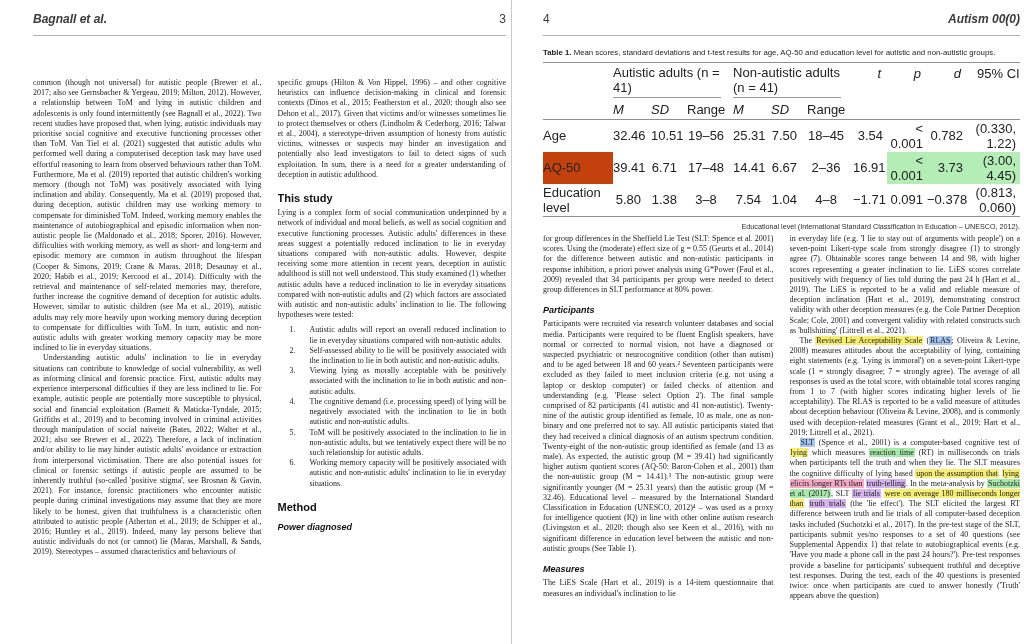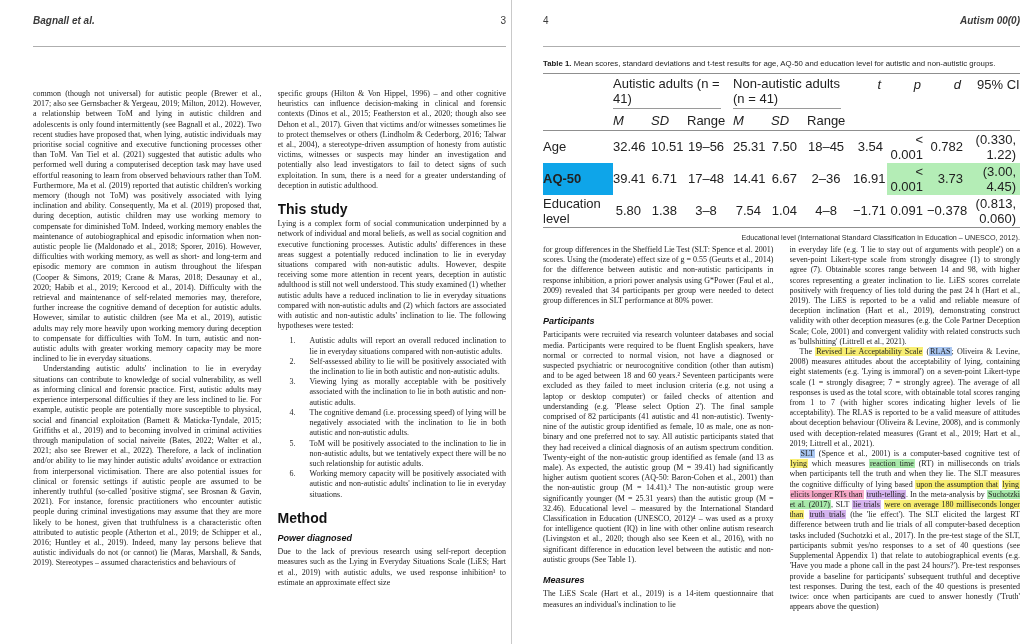--- a/index.html
+++ b/index.html
@@ -1,53 +1,53 @@
 <!DOCTYPE html>
 <html><head>
 <meta charset="utf-8">
 <style>
   html,body{margin:0;padding:0;background:#ffffff;}
   body{width:1024px;height:644px;overflow:hidden;font-family:"Liberation Serif","DejaVu Serif",serif;color:#1c1c1c;}
   .spread{display:flex;width:1024px;height:644px;}
   .page{box-sizing:border-box;height:644px;overflow:hidden;position:relative;background:#fff;}
   .page-left{width:512px;border-right:1px solid #c9c9c9;padding:14px 5px 0 33px;}
   .page-right{width:512px;padding:14px 4px 0 31px;}
-  .running-head{display:flex;justify-content:space-between;align-items:flex-end;border-bottom:1px solid #aeaeae;padding-bottom:20px;height:12px;font-family:"Liberation Sans","DejaVu Sans",sans-serif;font-size:10px;color:#3a3a3a;}
+  .running-head{display:flex;justify-content:space-between;align-items:flex-end;border-bottom:1px solid #aeaeae;padding-bottom:9px;height:12px;font-family:"Liberation Sans","DejaVu Sans",sans-serif;font-size:12px;color:#3a3a3a;}
   .rh-italic{font-style:italic;font-weight:bold;}
   .rh-num{font-style:normal;font-weight:normal;}
   .columns{display:flex;gap:16px;}
   .page-left .columns{margin-top:42px;}
   .page-right .columns{margin-top:3px;}
   .col{width:230px;text-align:justify;font-size:8px;line-height:10.2px;overflow:hidden;}
   .page-left .col{height:568px;}
   .page-right .col{width:232px;height:458px;}
   .body-p{margin:0;}
   .body-p.indent{text-indent:10px;}
-  .sec-heading{font-family:"Liberation Sans","DejaVu Sans",sans-serif;font-weight:bold;font-size:14px;margin:13px 0 5px 0;text-align:left;color:#111;}
+  .sec-heading{font-family:"Liberation Sans","DejaVu Sans",sans-serif;font-weight:bold;font-size:11px;margin:13px 0 5px 0;text-align:left;color:#111;}
   .sub-heading{font-family:"Liberation Sans","DejaVu Sans",sans-serif;font-style:italic;font-weight:bold;font-size:9px;margin:10px 0 4px 0;text-align:left;color:#111;}
   .hyp-item{display:flex;margin:0 0 0 12px;}
   .hyp-list-start{margin-top:5px;}
   .hyp-num{width:20px;flex:0 0 20px;}
   .hyp-text{flex:1;text-align:justify;}
   
   .table-caption{margin-top:12px;font-family:"Liberation Sans","DejaVu Sans",sans-serif;font-size:7.8px;line-height:9.6px;color:#222;width:477px;text-align:left;}
   .table-caption b{font-weight:bold;}
   .tbl{border-collapse:collapse;table-layout:fixed;width:477px;margin-top:4px;border-top:1px solid #8f8f8f;font-family:"Liberation Sans","DejaVu Sans",sans-serif;font-size:13px;color:#222;}
   .tbl th{font-weight:normal;text-align:left;vertical-align:bottom;padding:2px 0 2px 0;}
   .tbl td{padding:1px 0;}
   .tbl .it{font-style:italic;}
   .tbl .bb{border-bottom:1px solid #8f8f8f;}
   .tbl tbody tr:last-child td{border-bottom:1px solid #8f8f8f;}
   .grp-underline{border-bottom:1px solid #9a9a9a;margin-right:12px;padding-bottom:2px;}
   .tbl .num{text-align:right;padding-right:10px;}
   .tbl .rng{text-align:center;padding-right:8px;}
   .tbl .stat{text-align:right;padding-right:4px;}
   .tbl .stat-h{text-align:right;vertical-align:top;padding-top:3px;padding-right:6px;}
   .tbl .ci-h{text-align:left;vertical-align:top;padding-top:3px;padding-left:10px;}
-  .hl-blue-cell{background:#0ea5e9;font-weight:bold;}
+  .hl-blue-cell{background:#c2410c;}
   .hl-green-cell{background:#b4edb6;}
   .table-footnotes{margin-top:5px;font-family:"Liberation Sans","DejaVu Sans",sans-serif;font-size:7.2px;line-height:9.4px;color:#2b2b2b;text-align:right;width:477px;}
   
   .hl{padding:0 1px;}
   .hl-yellow{background:#f8ee73;}
   .hl-green{background:#a9e9ab;}
   .hl-pink{background:#f7aac8;}
   .hl-purple{background:#d5b4ef;}
   .hl-blue{background:#a9c6f1;}
 </style>
@@ -89,21 +89,20 @@
           <div class="hyp-item">
             <span class="hyp-num">5.</span>
             <span class="hyp-text">ToM will be positively associated to the inclination to lie in non-autistic adults, but we tentatively expect there will be no such relationship for autistic adults.</span>
           </div>
           <div class="hyp-item">
             <span class="hyp-num">6.</span>
             <span class="hyp-text">Working memory capacity will be positively associated with autistic and non-autistic adults' inclination to lie in everyday situations.</span>
           </div>
           <div class="sec-heading">Method</div>
           <div class="sub-heading">Power diagnosed</div>
-          <p class="body-p"><span>Due to the lack of previous research using self-report deception measures such as the Lying in Everyday Situations Scale (LiES; Hart et al., 2019) with autistic adults, we used response inhibition¹ to estimate an approximate effect size</span></p>
         </div>
     </div>
   </div>
 
   <div class="page page-right">
     <div class="running-head">
       <span class="rh-num">4</span>
       <span class="rh-italic">Autism 00(0)</span>
     </div>
     <div class="table-caption">

